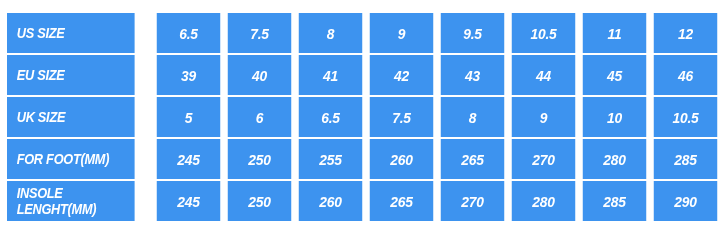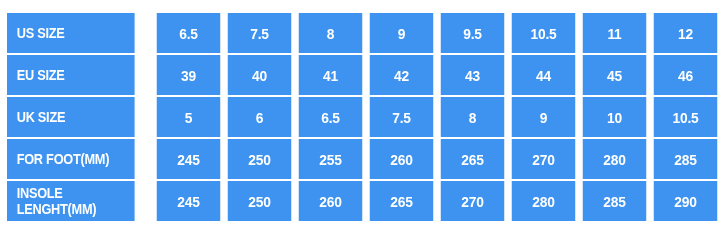--- a/index.html
+++ b/index.html
@@ -17,20 +17,21 @@
 
   #size-chart {
     position: absolute;
     left: 5px;
     top: 11px;
     width: 714px;
     height: 202px;
     border-collapse: separate;
     border-spacing: 2px;
     table-layout: fixed;
+    font-style: italic;
   }
 
   #size-chart tr {
     height: 40px;
   }
 
   #size-chart td {
     background: #3d93ef;
     color: #ffffff;
     padding: 0;

